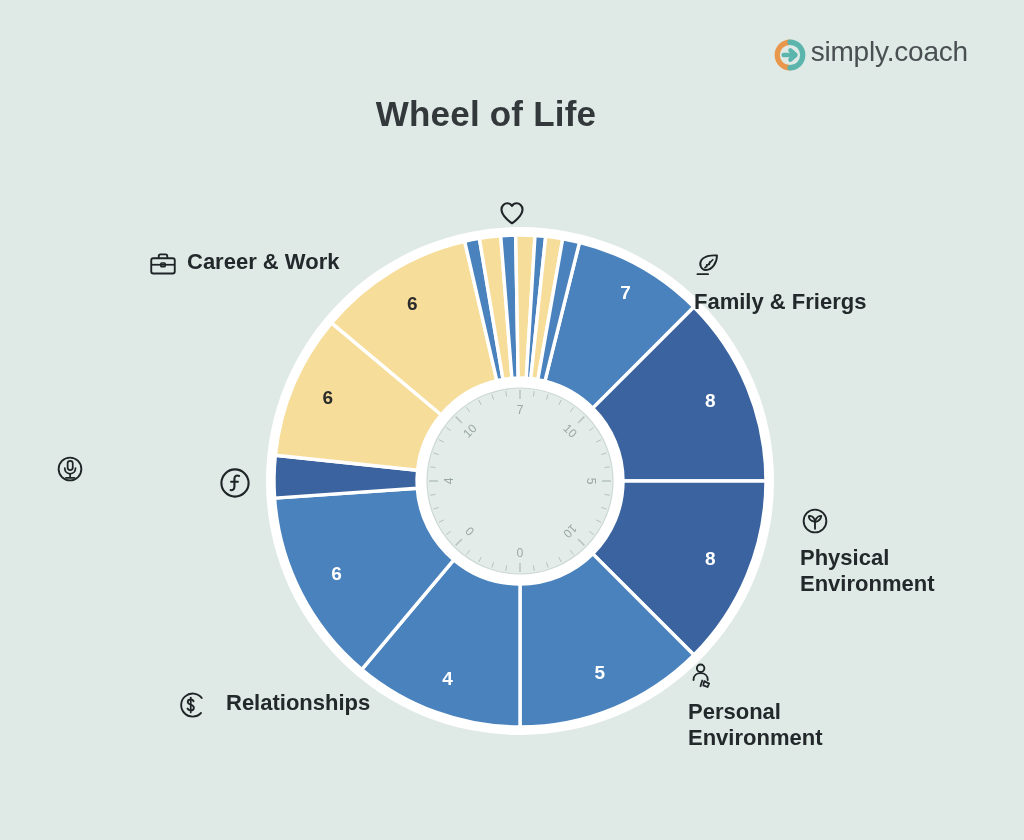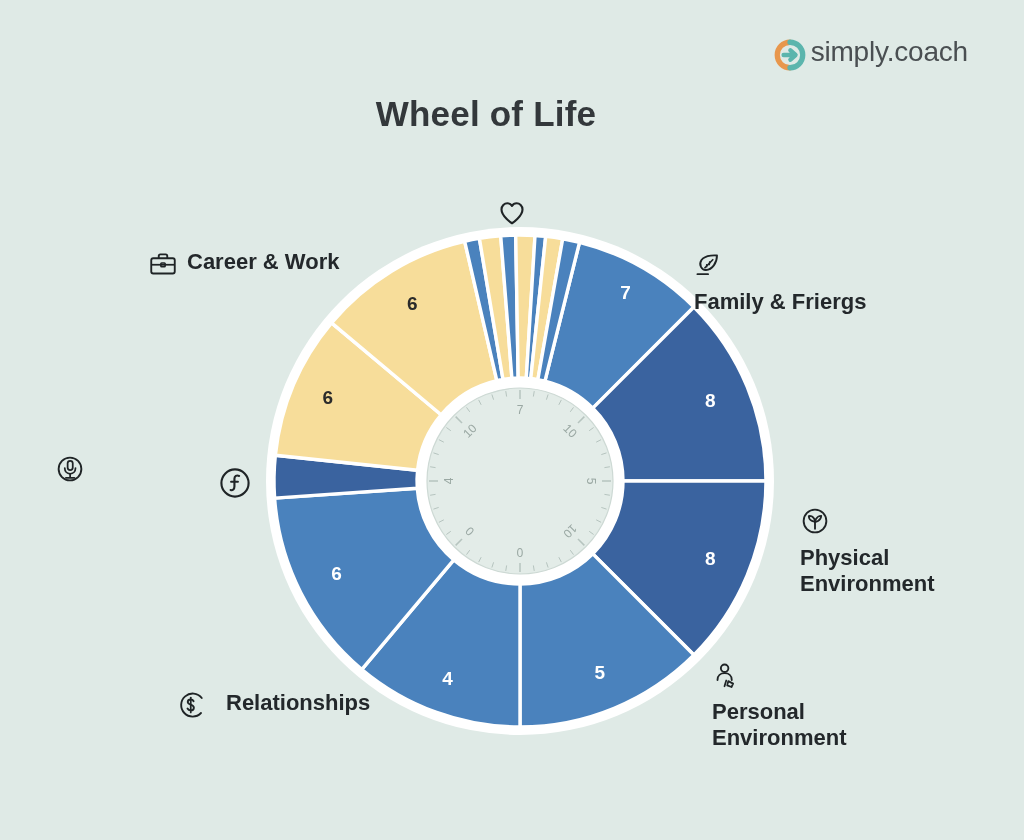--- a/index.html
+++ b/index.html
@@ -107,21 +107,21 @@
 
   #label-heart {
     left: 497px; top: 198px;
     gap: 0;
   }
   #label-heart .label-icon { width: 30px; height: 30px; }
 
   #label-career   { left: 148px; top: 249px; }
   #label-family   { left: 694px; top: 250px; }
   #label-physical { left: 800px; top: 458px; margin-top: 48px; }
-  #label-personal { left: 712px; top: 660px; }
+  #label-personal { left: 688px; top: 660px; }
   #label-relationships { left: 176px; top: 690px; gap: 20px; }
 
   #label-money {
     left: 55px; top: 454px;
   }
   #label-money .label-text { text-align: left; }
   #f-badge {
     position: absolute;
     left: 218px;
     top: 466px;

